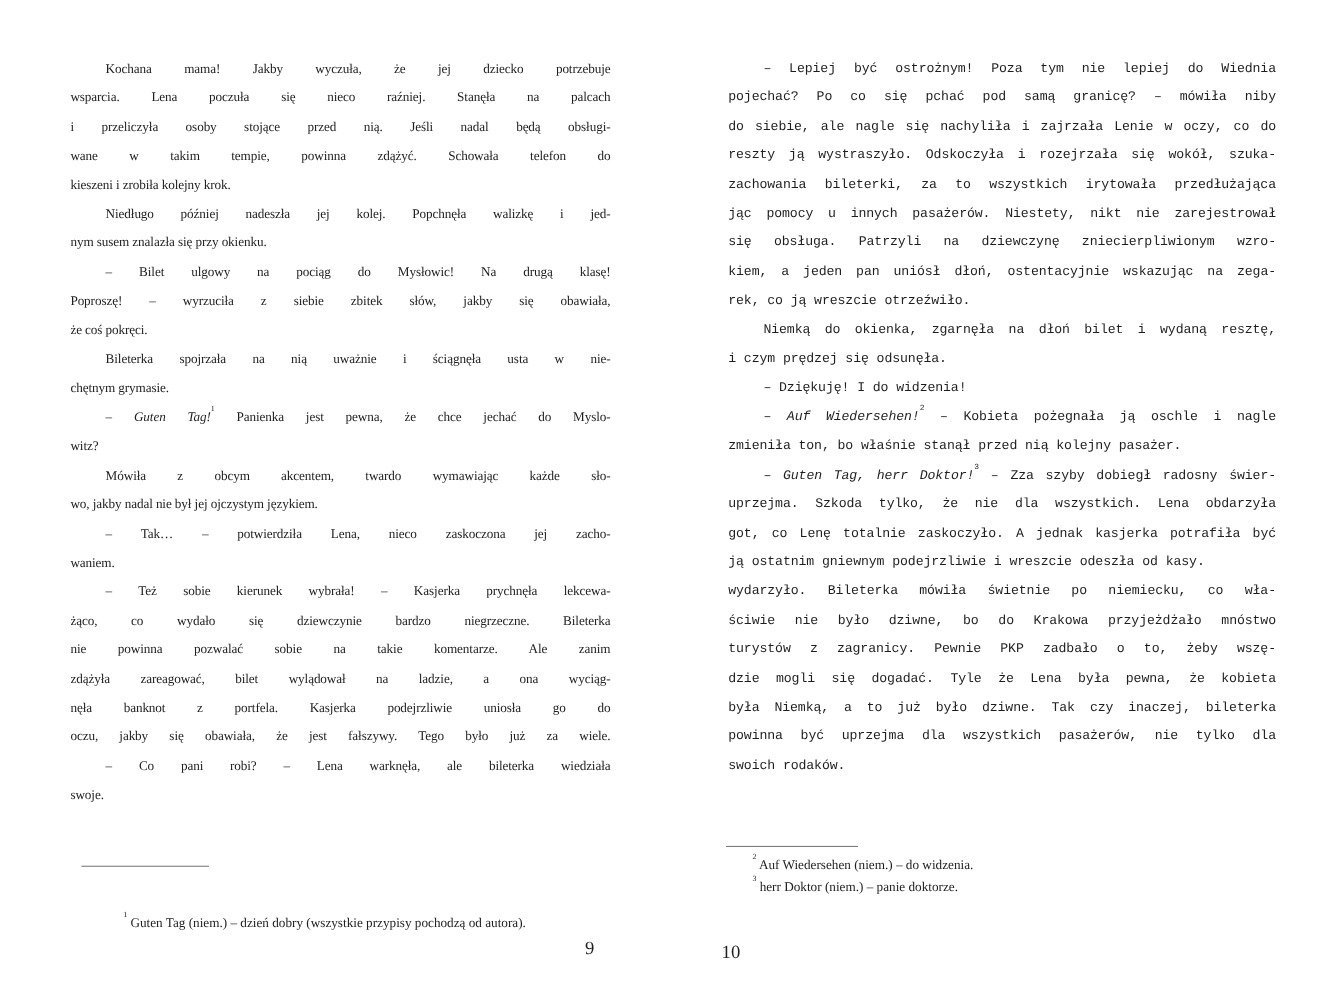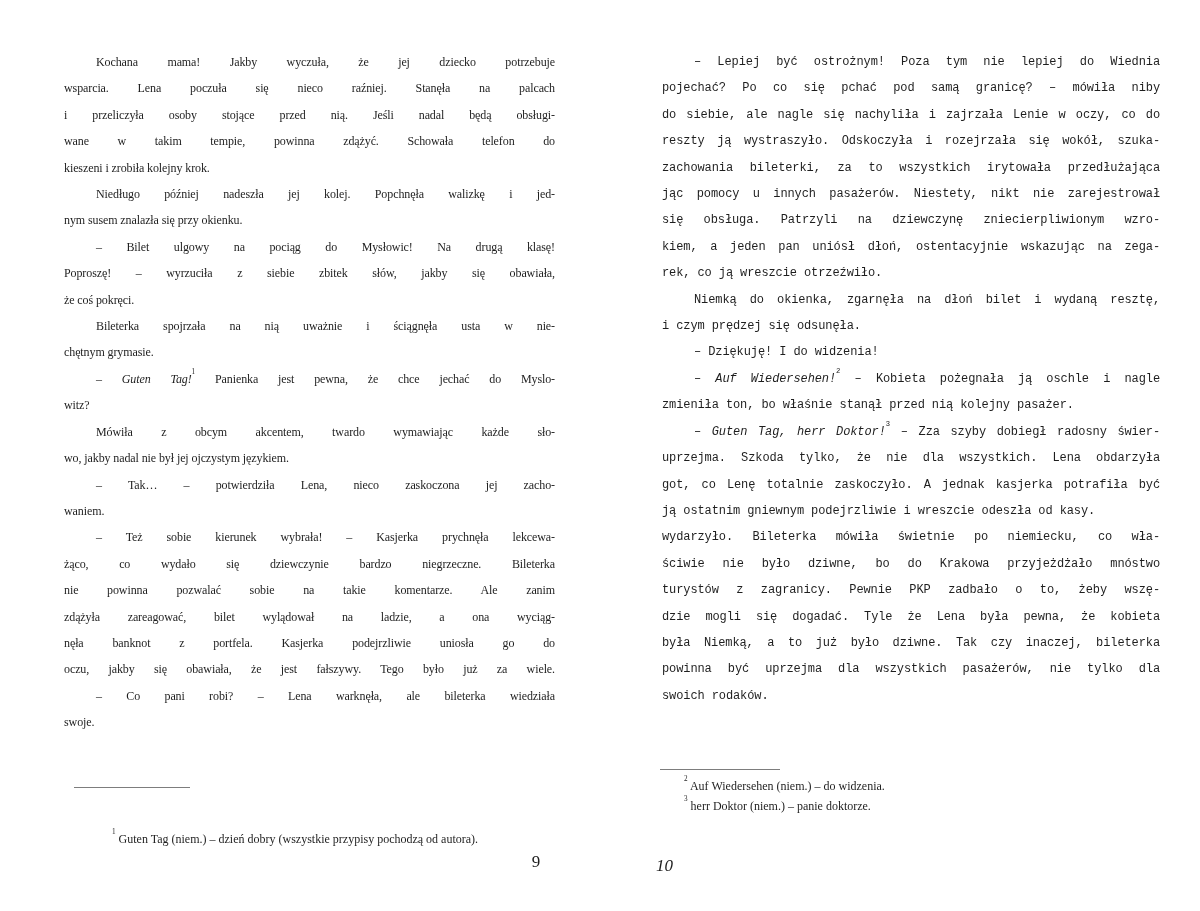--- a/index.html
+++ b/index.html
@@ -64,21 +64,21 @@
   }
   .page-left  .fn { text-indent: 31px; }
   .page-right .fn { text-indent: 22px; }
 
   .page-number {
     position: absolute;
     font-size: 17px;
     line-height: 20px;
   }
   .page-left  .page-number { left: 524px; top: 852px; width: 24px; text-align: center; }
-  .page-right .page-number { left: 656px; top: 856px; width: 28px; text-align: left; font-style: italic; }
+  .page-right .page-number { left: 656px; top: 856px; width: 28px; text-align: left; }
 </style>
 </head>
 <body>
 
 <div class="spread">
 
   <section class="page page-left">
     <div class="column">
         <div class="line ind"><span>Kochana mama! Jakby wyczuła, że jej dziecko potrzebuje</span></div>
         <div class="line"><span>wsparcia. Lena poczuła się nieco raźniej. Stanęła na palcach</span></div>

